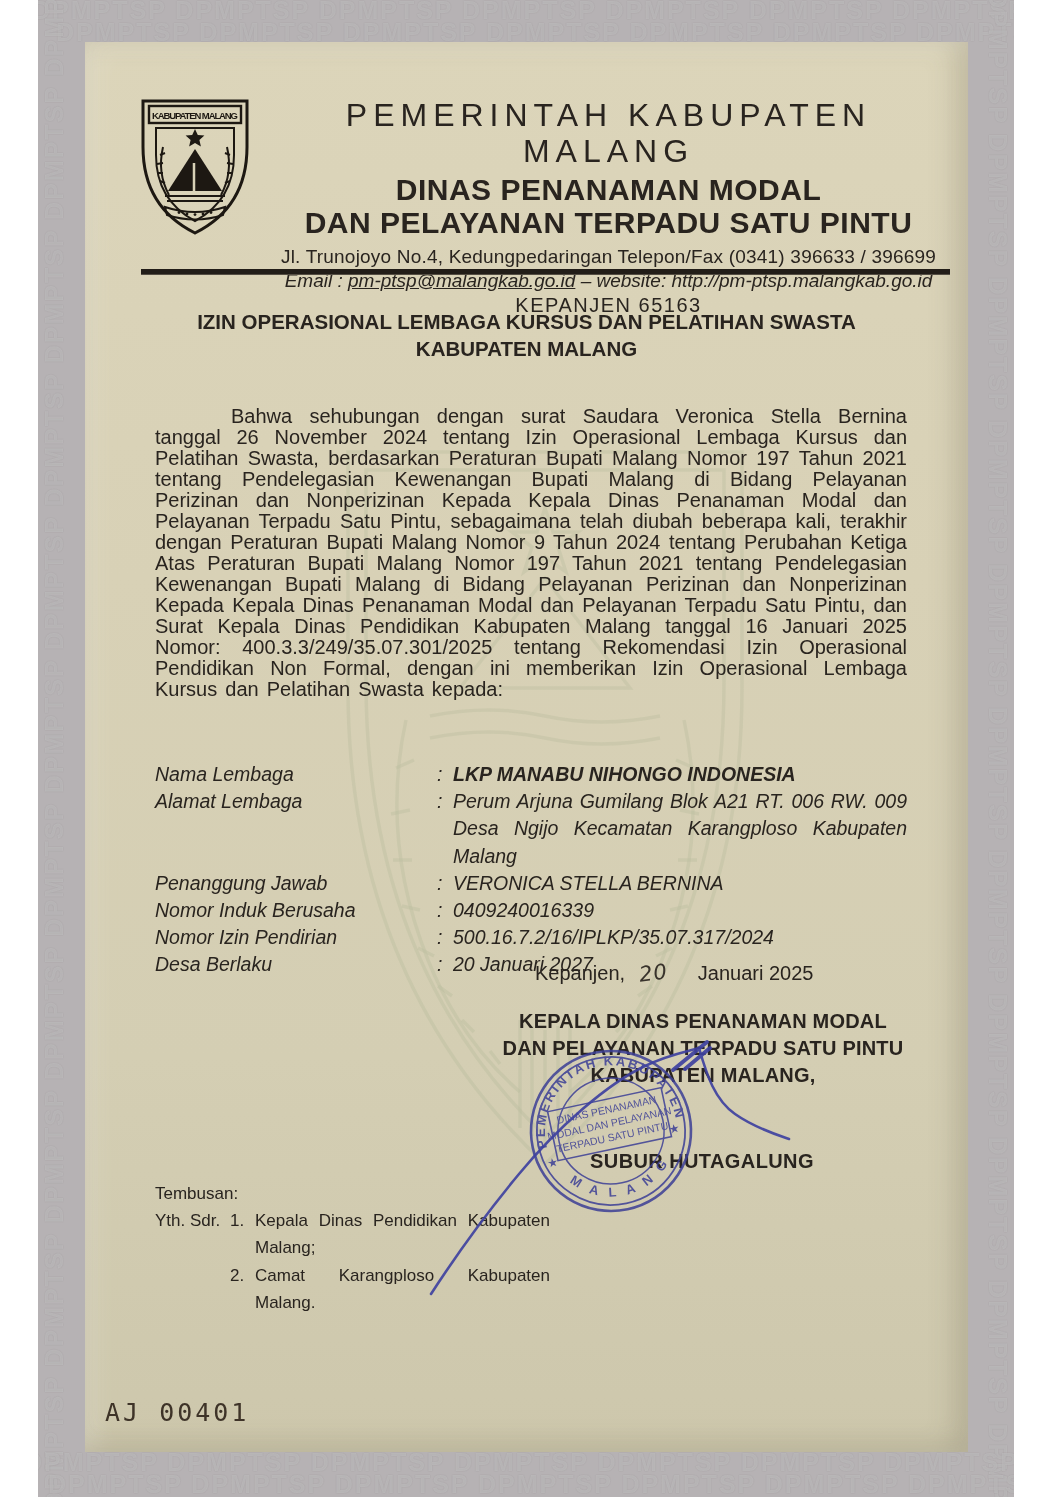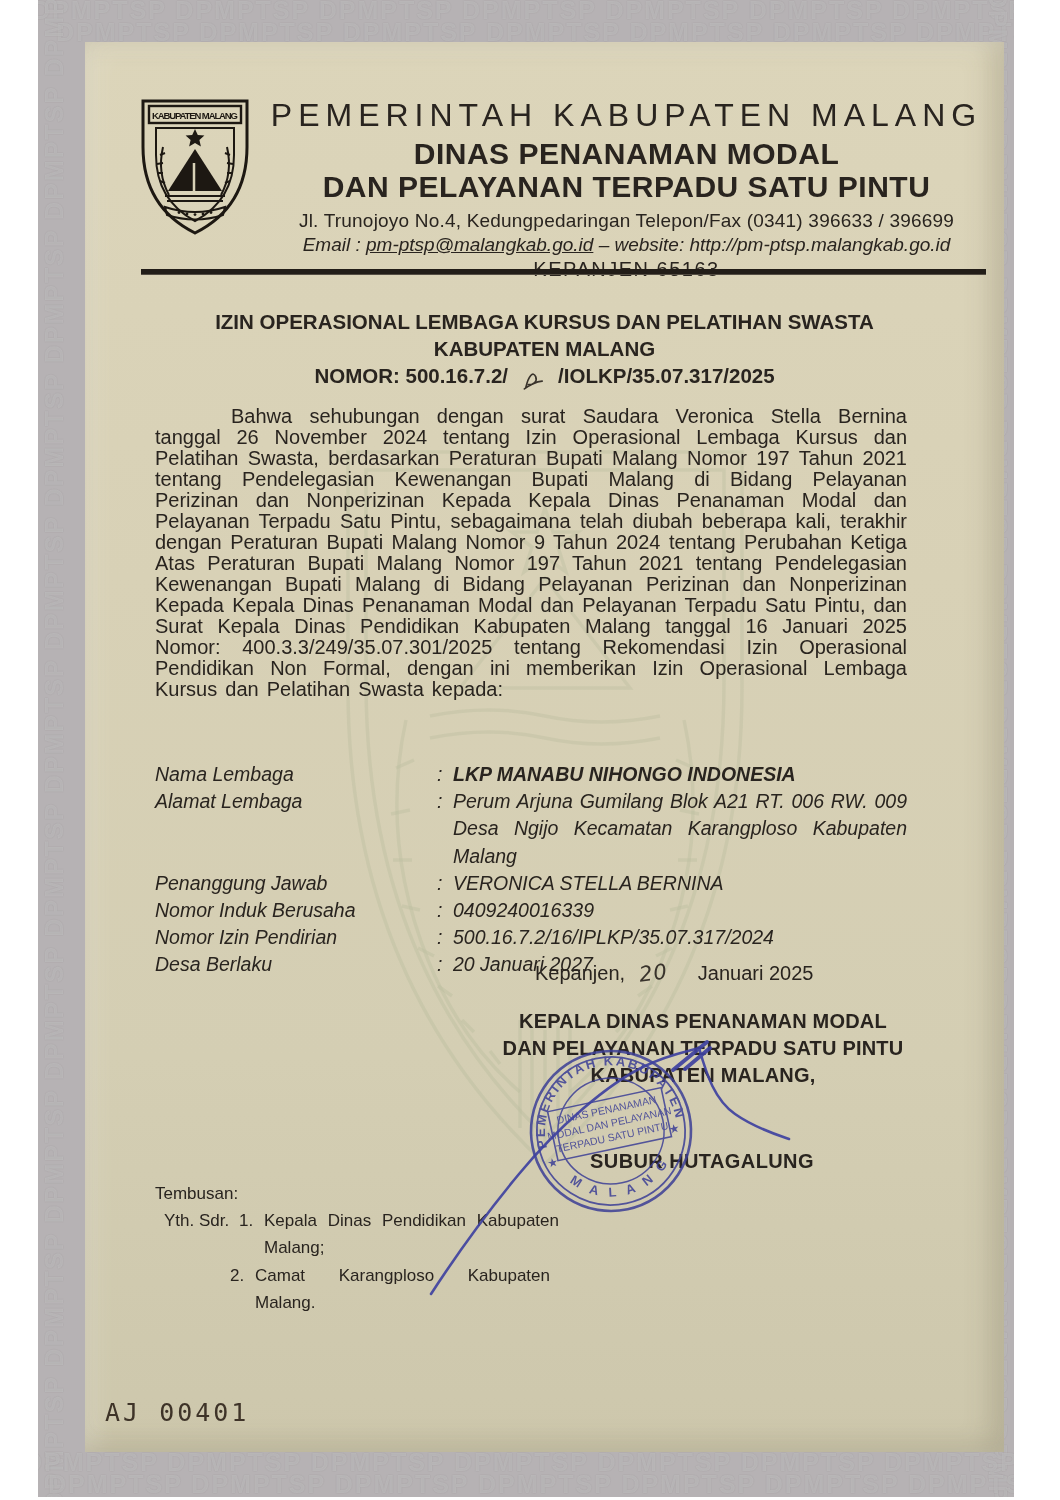--- a/index.html
+++ b/index.html
@@ -15,21 +15,21 @@
   .btxt.bot1{left:-14px;bottom:20px;}
   .btxt.bot2{left:10px;bottom:-2px;}
   .btxt.vleft{left:2px;top:-10px;writing-mode:vertical-rl;transform:rotate(180deg);height:1520px;}
   .btxt.vright{right:2px;top:-10px;writing-mode:vertical-rl;height:1520px;}
 
   
   .paper{position:absolute;left:85px;top:42px;width:883px;height:1410px;
          background:linear-gradient(180deg,#dcd5ba 0%,#d8d1b6 38%,#d4ceb3 72%,#cdc7ac 100%);
          box-shadow:inset -16px 0 26px rgba(95,88,70,.16), inset 0 -12px 24px rgba(95,88,70,.10),
                     inset 10px 6px 22px rgba(255,255,252,.25);
-         color:#29241f;padding-left:36px;}
+         color:#29241f;}
 
   
   .logo{position:absolute;left:50px;top:53px;width:120px;height:142px;}
   .hdr{position:absolute;left:168px;right:4px;top:56px;text-align:center;line-height:1.12;}
   .hdr .gov{font-size:32px;letter-spacing:6px;font-weight:500;}
   .hdr .agency{font-size:30px;font-weight:bold;letter-spacing:.5px;line-height:33px;margin-top:3px;}
   .hdr .addr{font-size:19px;margin-top:7px;letter-spacing:.2px;}
   .hdr .mail{font-size:19px;font-style:italic;margin-top:3px;}
   .hdr .mail .u{text-decoration:underline;}
   .hdr .city{font-size:20px;letter-spacing:1.5px;margin-top:3px;}
@@ -57,21 +57,21 @@
   .hand20{font-family:"DejaVu Sans",sans-serif;font-style:italic;font-size:21px;color:#39332c;
           display:inline-block;transform:rotate(-7deg);margin:0 30px 0 14px;letter-spacing:1px;}
   .kepala{position:absolute;left:395px;width:446px;top:966px;text-align:center;font-weight:bold;
           font-size:20px;line-height:27px;letter-spacing:.2px;}
   .signame{position:absolute;left:467px;width:300px;top:1108px;text-align:center;font-weight:bold;
            font-size:20px;letter-spacing:.4px;}
 
   
   .temb{position:absolute;left:70px;top:1138px;width:500px;font-size:17px;line-height:27.2px;}
   .temb .trow{display:flex;align-items:flex-start;}
-  .temb .sal{width:75px;flex:none;margin-left:9px;}
+  .temb .sal{width:75px;flex:none;}
   .temb .num{width:25px;flex:none;}
   .temb .item{width:295px;flex:none;text-align:justify;}
   .temb .row2{margin-left:75px;}
 
   
   .ajnum{position:absolute;left:20px;top:1356px;font-family:"DejaVu Sans Mono","Liberation Mono",monospace;
          font-size:25px;letter-spacing:3px;color:#3e3328;}
 
   .overlay{position:absolute;left:0;top:0;width:883px;height:1410px;pointer-events:none;}
   .wm{position:absolute;left:225px;top:378px;width:470px;height:772px;opacity:.55;pointer-events:none;}
@@ -138,27 +138,20 @@
     <div class="agency" style="margin-top:0">DAN PELAYANAN TERPADU SATU PINTU</div>
     <div class="addr">Jl. Trunojoyo No.4, Kedungpedaringan Telepon/Fax (0341) 396633 / 396699</div>
     <div class="mail"><span>Email : </span><span class="u">pm-ptsp@malangkab.go.id</span><span> – website: </span><span>http://pm-ptsp.malangkab.go.id</span></div>
     <div class="city">KEPANJEN 65163</div>
   </div>
   <div class="rule"></div>
 
   <div class="titleblock">
     <div>IZIN OPERASIONAL LEMBAGA KURSUS DAN PELATIHAN SWASTA</div>
     <div>KABUPATEN MALANG</div>
-    <div class="nomorline">
-      <span>NOMOR: 500.16.7.2/</span>
-      <svg class="handmark" viewBox="0 0 24 24">
-        <path d="M4 19 C8 7 13 3 15 9 C16.5 14 12 17 7 16 M2.5 20 C9 16 15 14 21 14" fill="none" stroke="#3a342c" stroke-width="1.7" stroke-linecap="round"></path>
-      </svg>
-      <span>/IOLKP/35.07.317/2025</span>
-    </div>
   </div>
 
   <div class="para">Bahwa sehubungan dengan surat Saudara Veronica Stella Bernina tanggal 26 November 2024 tentang Izin Operasional Lembaga Kursus dan Pelatihan Swasta, berdasarkan Peraturan Bupati Malang Nomor 197 Tahun 2021 tentang Pendelegasian Kewenangan Bupati Malang di Bidang Pelayanan Perizinan dan Nonperizinan Kepada Kepala Dinas Penanaman Modal dan Pelayanan Terpadu Satu Pintu, sebagaimana telah diubah beberapa kali, terakhir dengan Peraturan Bupati Malang Nomor 9 Tahun 2024 tentang Perubahan Ketiga Atas Peraturan Bupati Malang Nomor 197 Tahun 2021 tentang Pendelegasian Kewenangan Bupati Malang di Bidang Pelayanan Perizinan dan Nonperizinan Kepada Kepala Dinas Penanaman Modal dan Pelayanan Terpadu Satu Pintu, dan Surat Kepala Dinas Pendidikan Kabupaten Malang tanggal 16 Januari 2025 Nomor: 400.3.3/249/35.07.301/2025 tentang Rekomendasi Izin Operasional Pendidikan Non Formal, dengan ini memberikan Izin Operasional Lembaga Kursus dan Pelatihan Swasta kepada:</div>
 
   <div class="details">
     <div class="drow">
       <span class="dlab">Nama Lembaga</span>
         <span class="dcol">:</span>
       <span class="dval v-bold">LKP MANABU NIHONGO INDONESIA</span>
     </div>

